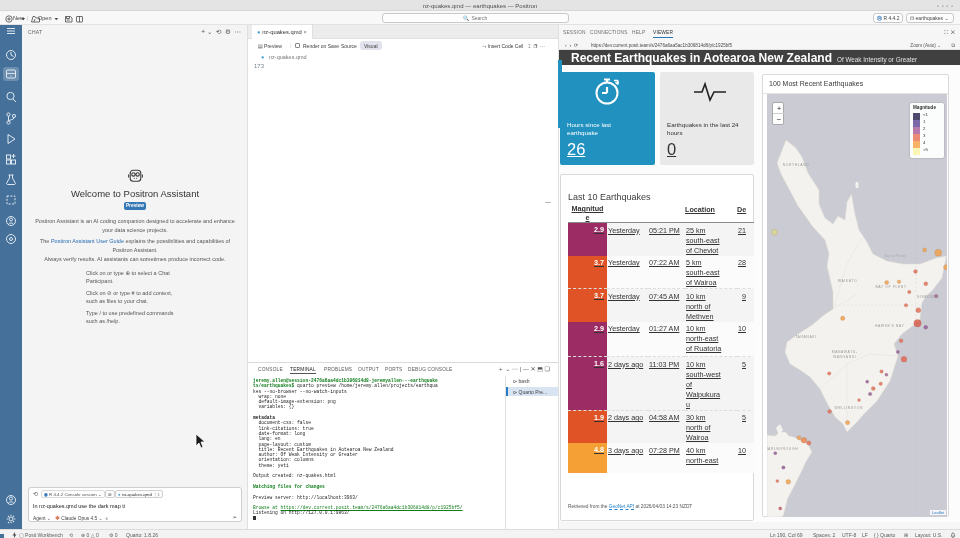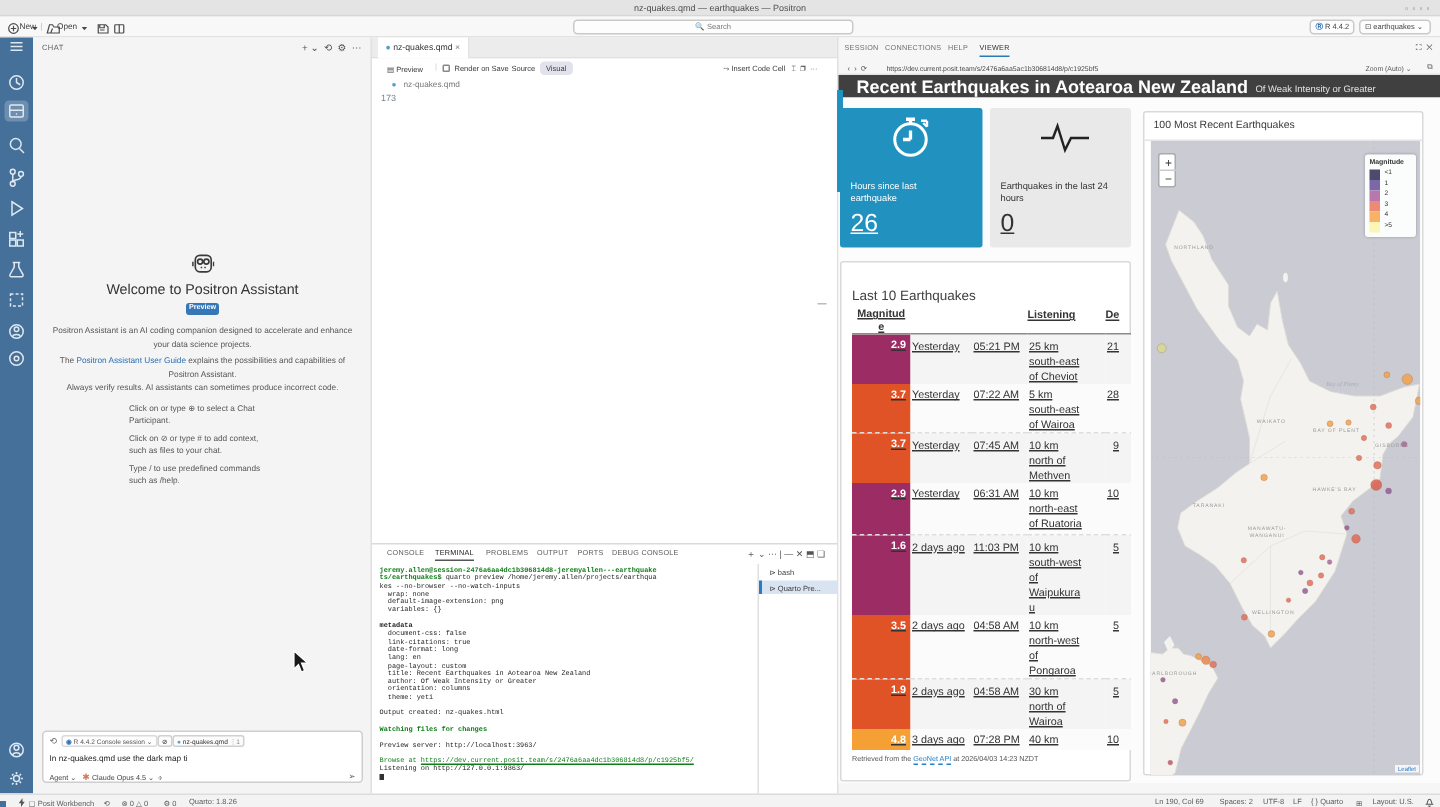--- a/index.html
+++ b/index.html
@@ -270,21 +270,21 @@
                 <col style="width:41px;">
                 <col style="width:37px;">
                 <col style="width:52px;">
                 <col style="width:30px;">
               </colgroup>
             <tbody>
                 <tr style="font-weight:bold;">
               <th style="text-align:center;line-height:8.5px;padding-top:2px;">Magnitud<br>e</th>
                   <th></th>
                   <th></th>
-              <th style="text-align:left;padding-top:2px;">Listening</th>
+              <th style="text-align:left;padding-top:2px;">Location</th>
               <th style="text-align:left;padding-top:2px;">De</th>
             </tr>
             <tr class="dr" style="border-top:1.5px solid #8a8a8a;">
               <td class="mg" style="background:#9b2c64;height:33px;">2.9</td>
                   <td class="dt">Yesterday</td>
                   <td class="dt">05:21 PM</td>
                   <td class="lc">25 km<br>south-east<br>of Cheviot</td>
                   <td class="dp">21</td>
             </tr>
             <tr class="wr">
@@ -297,36 +297,29 @@
             <tr class="dr">
               <td class="mg" style="background:#df5327;height:29px;">3.7</td>
                   <td class="dt">Yesterday</td>
                   <td class="dt">07:45 AM</td>
                   <td class="lc">10 km<br>north of<br>Methven</td>
                   <td class="dp">9</td>
             </tr>
             <tr class="wr">
               <td class="mg" style="background:#9b2c64;height:35px;">2.9</td>
                   <td class="dt">Yesterday</td>
-                  <td class="dt">06:31 AM</td>
+                  <td class="dt">01:27 AM</td>
                   <td class="lc">10 km<br>north-east<br>of Ruatoria</td>
                   <td class="dp">10</td>
             </tr>
             <tr class="dr">
               <td class="mg" style="background:#9b2c64;height:51px;">1.6</td>
                   <td class="dt">2 days ago</td>
                   <td class="dt">11:03 PM</td>
                   <td class="lc">10 km<br>south-west<br>of<br>Waipukura<br>u</td>
-                  <td class="dp">5</td>
-            </tr>
-            <tr class="wr">
-              <td class="mg" style="background:#df5327;height:43px;">3.5</td>
-                  <td class="dt">2 days ago</td>
-                  <td class="dt">04:58 AM</td>
-                  <td class="lc">10 km<br>north-west<br>of<br>Pongaroa</td>
                   <td class="dp">5</td>
             </tr>
             <tr class="dr">
               <td class="mg" style="background:#df5327;height:33px;">1.9</td>
                   <td class="dt">2 days ago</td>
                   <td class="dt">04:58 AM</td>
                   <td class="lc">30 km<br>north of<br>Wairoa</td>
                   <td class="dp">5</td>
             </tr>
             <tr class="wr">

